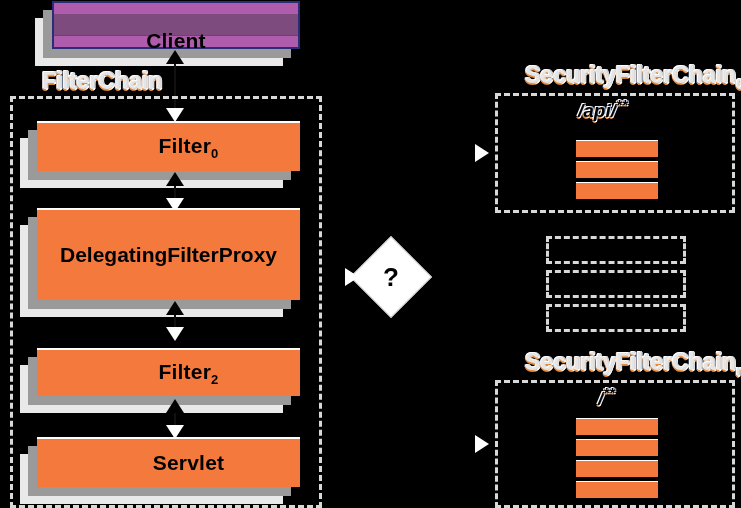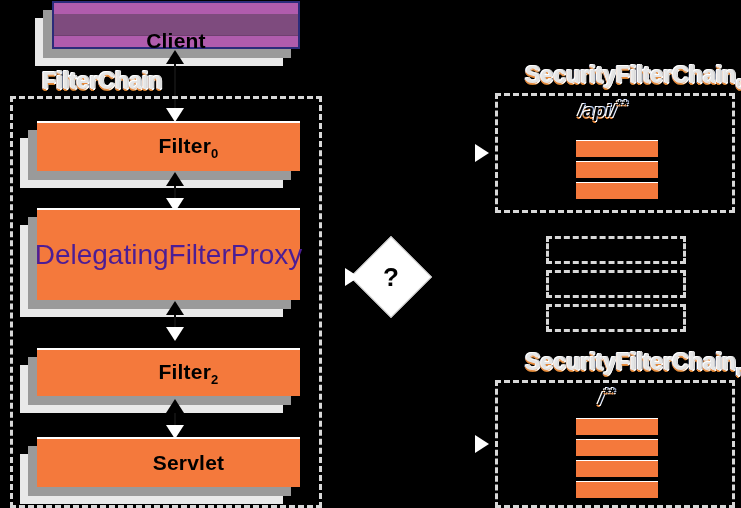--- a/index.html
+++ b/index.html
@@ -24,21 +24,21 @@
                 box-sizing:border-box;flex-direction:column;}
   .client .capband{width:100%;height:22px;background:#7e4b7e;
                    border-bottom:1px solid #6f4070;box-sizing:border-box;}
   .client .ctxt{position:absolute;left:0;top:16px;width:100%;height:100%;
                 display:flex;align-items:center;justify-content:center;text-align:center;}
 
   
   .dfp .face{background:#f4793c;border-top:2px solid #ffffff;
              flex-direction:column;align-items:stretch;padding:0;}
   .dfp .hdr{height:38px;display:flex;align-items:center;justify-content:center;}
-  .dfp .hdr span{font-size:28px;font-weight:normal;color:#4c1d95;}
+  .dfp .hdr span{font-size:21px;font-weight:bold;color:#000000;}
   .dfp .inner{margin:0 6px 6px 6px;height:44px;position:relative;
               background:#ffffff;border:1px solid #f4793c;
               display:flex;align-items:center;justify-content:center;}
   .dfp .hatch{position:absolute;left:0;top:0;right:0;bottom:0;
       background:repeating-linear-gradient(45deg,
         #ffffff 0px,#ffffff 9px,#f4793c 9px,#f4793c 10px);}
   .dfp .inner .label{position:relative;z-index:2;}
 
   
   .dashbox{position:absolute;box-sizing:border-box;

